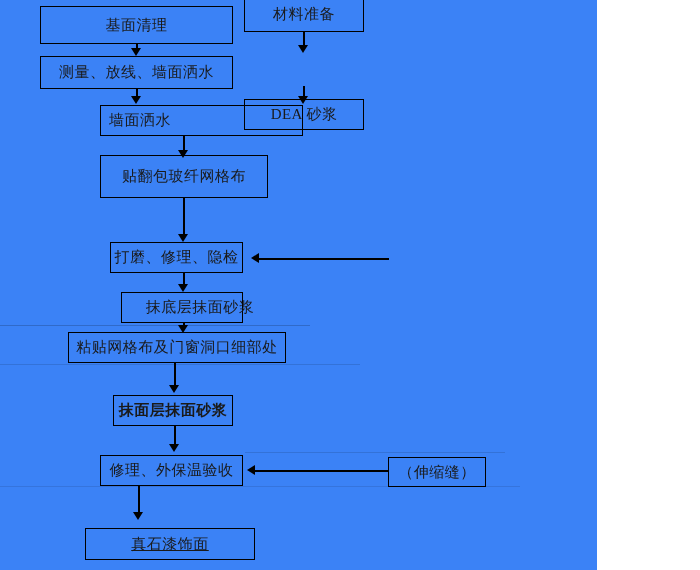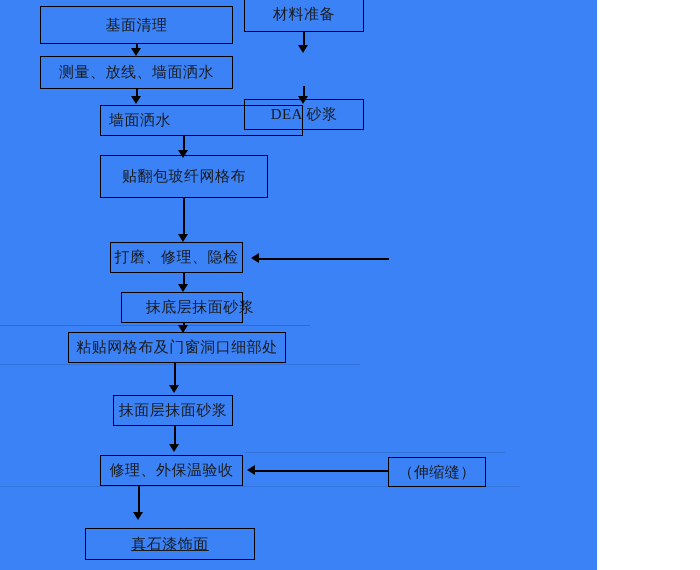--- a/index.html
+++ b/index.html
@@ -106,21 +106,21 @@
 
 
   <div class="node" style="left:121px; top:292px; width:122px; height:31px;padding-left:36px;">
     <span class="node-label">抹底层抹面砂浆</span>
   </div>
 
   <div class="node" style="left:68px; top:332px; width:218px; height:31px;">
     <span class="node-label">粘贴网格布及门窗洞口细部处</span>
   </div>
 
-  <div class="node" style="left:113px; top:395px; width:120px; height:31px;">
+  <div class="node" style="left:113px; top:395px; width:120px; height:31px;font-weight:bold;">
     <span class="node-label">抹面层抹面砂浆</span>
   </div>
 
   <div class="node" style="left:100px; top:455px; width:143px; height:31px;">
     <span class="node-label">修理、外保温验收</span>
   </div>
 
   <div class="node" style="left:388px; top:457px; width:98px; height:30px;">
     <span class="node-label">（伸缩缝）</span>
   </div>

